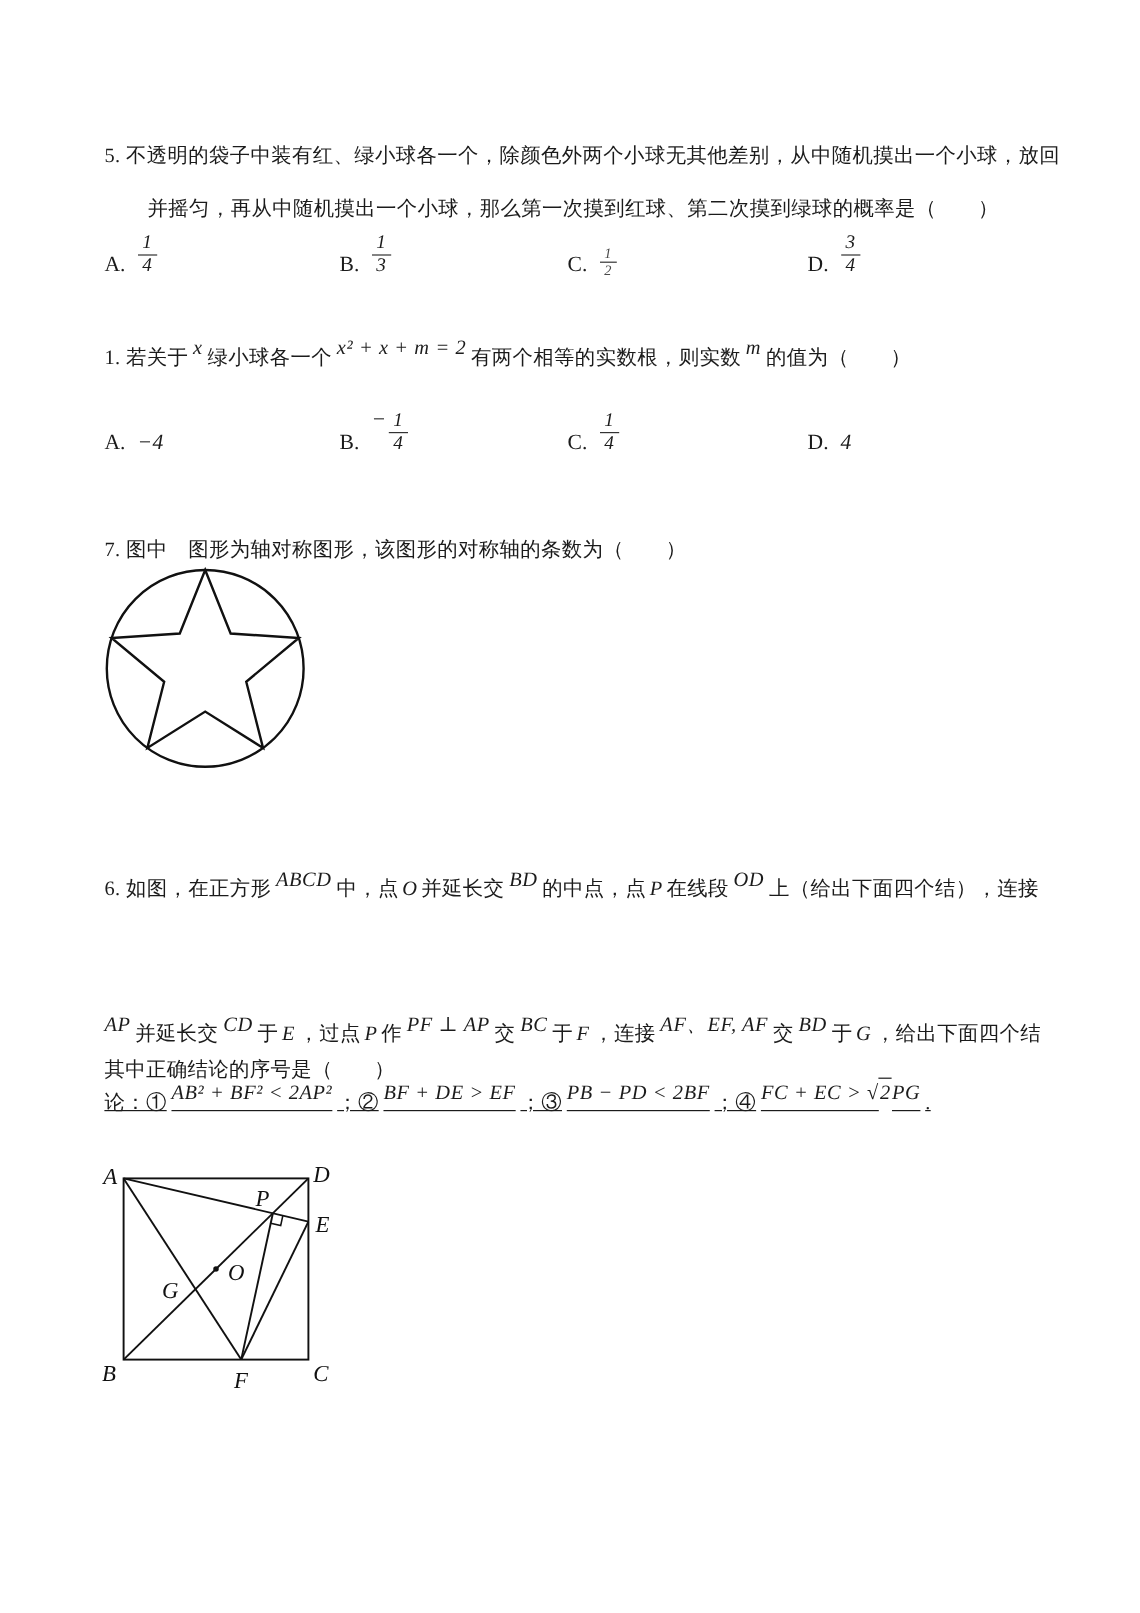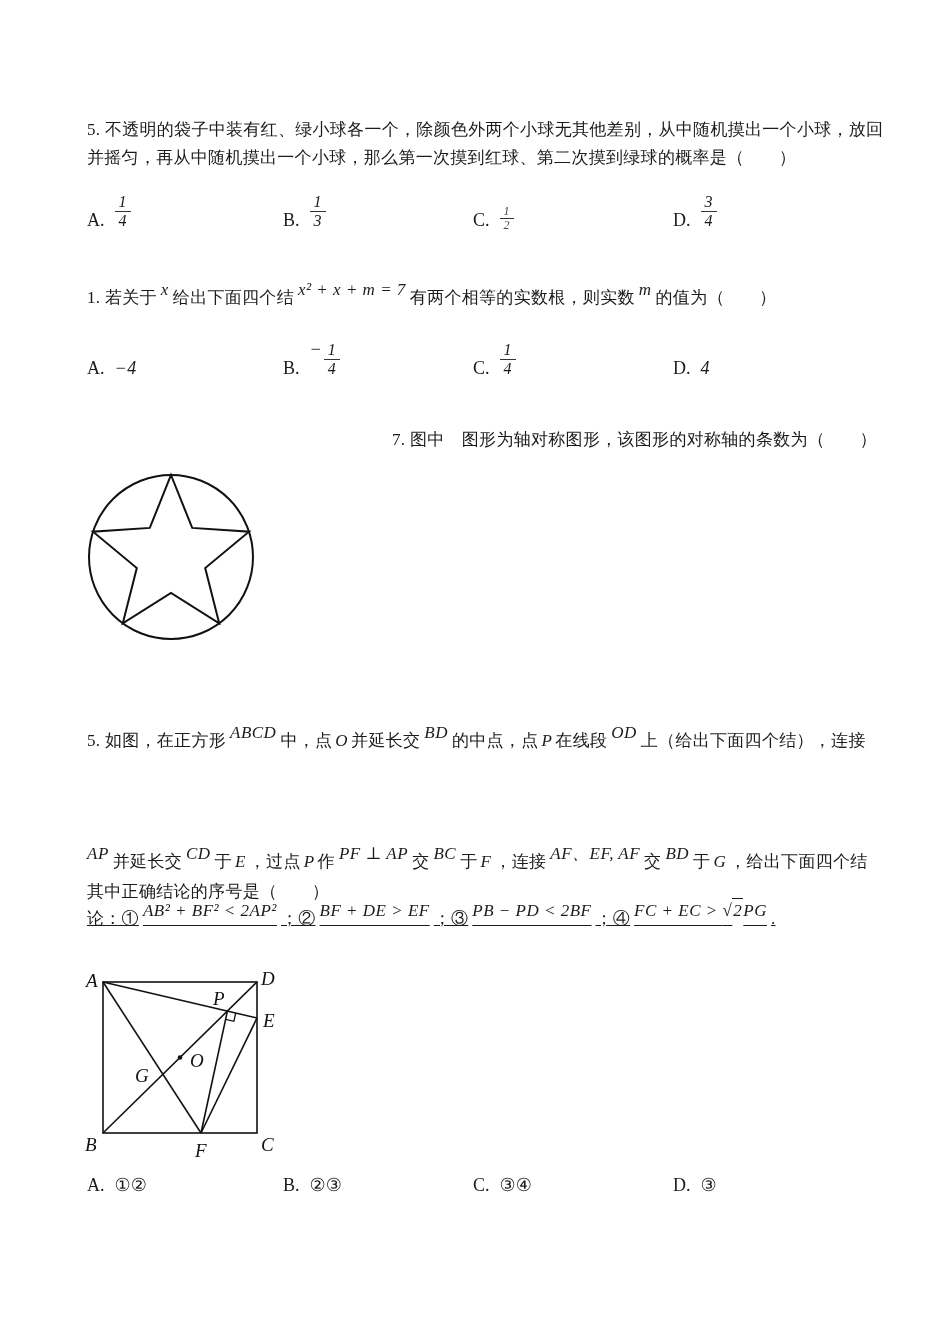--- a/index.html
+++ b/index.html
@@ -39,21 +39,21 @@
   .figwrap{position:absolute;}
   svg{display:block;}
   .figtext{font-style:italic;font-size:19px;fill:#111;font-family:"Liberation Serif","DejaVu Serif",serif;}
 </style>
 </head>
 <body>
 
 <div class="page">
 
   <div class="tline" style="top:118px;">5. 不透明的袋子中装有红、绿小球各一个，除颜色外两个小球无其他差别，从中随机摸出一个小球，放回</div>
-  <div class="tline" style="top:146px;">并摇匀，再从中随机摸出一个小球，那么第一次摸到红球、第二次摸到绿球的概率是（　　）</div>
+  <div class="tline" style="top:162px;margin-left:36px;">并摇匀，再从中随机摸出一个小球，那么第一次摸到红球、第二次摸到绿球的概率是（　　）</div>
   <div class="optrow" style="top:210px;">
     <span class="opt">
       <span class="optlabel">A.</span><span class="frac">
           <span class="fn">1</span>
           <span class="fd">4</span>
         </span>
     </span>
     <span class="opt">
       <span class="optlabel">B.</span><span class="frac">
           <span class="fn">1</span>
@@ -68,21 +68,21 @@
     </span>
     <span class="opt">
       <span class="optlabel">D.</span><span class="frac">
           <span class="fn">3</span>
           <span class="fd">4</span>
         </span>
     </span>
   </div>
 
   <div class="tline" style="top:286px;">
-    <span>1. 若关于</span><span class="m">x</span><span>给出下面四个结</span><span class="m">x² + x + m = 7</span><span>有两个相等的实数根，则实数</span><span class="m">m</span><span>的值为（　　）</span>
+    <span>1. 若关于</span><span class="m">x</span><span>绿小球各一个</span><span class="m">x² + x + m = 2</span><span>有两个相等的实数根，则实数</span><span class="m">m</span><span>的值为（　　）</span>
   </div>
   <div class="optrow" style="top:358px;">
     <span class="opt">
       <span class="optlabel">A.</span><span class="optval">−4</span>
     </span>
     <span class="opt">
       <span class="optlabel">B.</span><span class="negsign">−</span><span class="frac">
           <span class="fn">1</span>
           <span class="fd">4</span>
         </span>
@@ -91,32 +91,32 @@
       <span class="optlabel">C.</span><span class="frac">
           <span class="fn">1</span>
           <span class="fd">4</span>
         </span>
     </span>
     <span class="opt">
       <span class="optlabel">D.</span><span class="optval">4</span>
     </span>
   </div>
 
-  <div class="tline" style="top:428px;text-align:right;">7. 图中　图形为轴对称图形，该图形的对称轴的条数为（　　）</div>
+  <div class="tline" style="top:446px;">7. 图中　图形为轴对称图形，该图形的对称轴的条数为（　　）</div>
 
   <div class="figwrap" style="left:76px;top:462px;">
     <svg width="190" height="190" viewBox="0 0 190 190">
       <circle cx="95" cy="95" r="82" fill="none" stroke="#111" stroke-width="2"></circle>
       <polygon points="95,13 116.2,65.9 173,69.7 129.2,106.1 143.2,161.3 95,131 46.8,161.3 60.8,106.1 17,69.7 73.8,65.9" fill="none" stroke="#111" stroke-width="2" stroke-linejoin="miter"></polygon>
     </svg>
   </div>
 
 
   <div class="tline" style="top:729px;">
-    <span>5. 如图，在正方形</span><span class="m">ABCD</span><span>中，点</span><span class="vi">O</span><span>并延长交</span><span class="m">BD</span><span>的中点，点</span><span class="vi">P</span><span>在线段</span><span class="m">OD</span><span>上（给出下面四个结），连接</span>
+    <span>6. 如图，在正方形</span><span class="m">ABCD</span><span>中，点</span><span class="vi">O</span><span>并延长交</span><span class="m">BD</span><span>的中点，点</span><span class="vi">P</span><span>在线段</span><span class="m">OD</span><span>上（给出下面四个结），连接</span>
   </div>
   <div class="tline" style="top:850px;">
     <span class="m" style="margin-left:0;">AP</span><span>并延长交</span><span class="m">CD</span><span>于</span><span class="vi">E</span><span>，过点</span><span class="vi">P</span><span>作</span><span class="m">PF ⊥ AP</span><span>交</span><span class="m">BC</span><span>于</span><span class="vi">F</span><span>，连接</span><span class="m">AF、EF, AF</span><span>交</span><span class="m">BD</span><span>于</span><span class="vi">G</span><span>，给出下面四个结</span>
   </div>
   <div class="tline" style="top:906px;text-decoration:underline;">
     <span>论：①</span><span class="m">AB² + BF² &lt; 2AP²</span><span>；②</span><span class="m">BF + DE &gt; EF</span><span>；③</span><span class="m">PB − PD &lt; 2BF</span><span>；④</span><span class="m"><span>FC + EC &gt; </span><span class="sqrt-sym">√</span><span class="rad">2</span><span>PG</span></span><span>.</span>
   </div>
   <div class="tline" style="top:880px;">其中正确结论的序号是（　　）</div>
 
   <div class="figwrap" style="left:80px;top:965px;">
@@ -136,28 +136,14 @@
       <text class="figtext" x="133" y="40">P</text>
       <text class="figtext" x="183" y="62">E</text>
       <text class="figtext" x="110" y="102">O</text>
       <text class="figtext" x="55" y="117">G</text>
       <text class="figtext" x="5" y="186">B</text>
       <text class="figtext" x="115" y="192">F</text>
       <text class="figtext" x="181" y="186">C</text>
     </svg>
   </div>
 
-  <div class="optrow" style="top:1174px;">
-    <span class="opt">
-      <span class="optlabel">A.</span><span>①②</span>
-    </span>
-    <span class="opt">
-      <span class="optlabel">B.</span><span>②③</span>
-    </span>
-    <span class="opt">
-      <span class="optlabel">C.</span><span>③④</span>
-    </span>
-    <span class="opt">
-      <span class="optlabel">D.</span><span>③</span>
-    </span>
-  </div>
 
 </div>
 
 </body></html>

